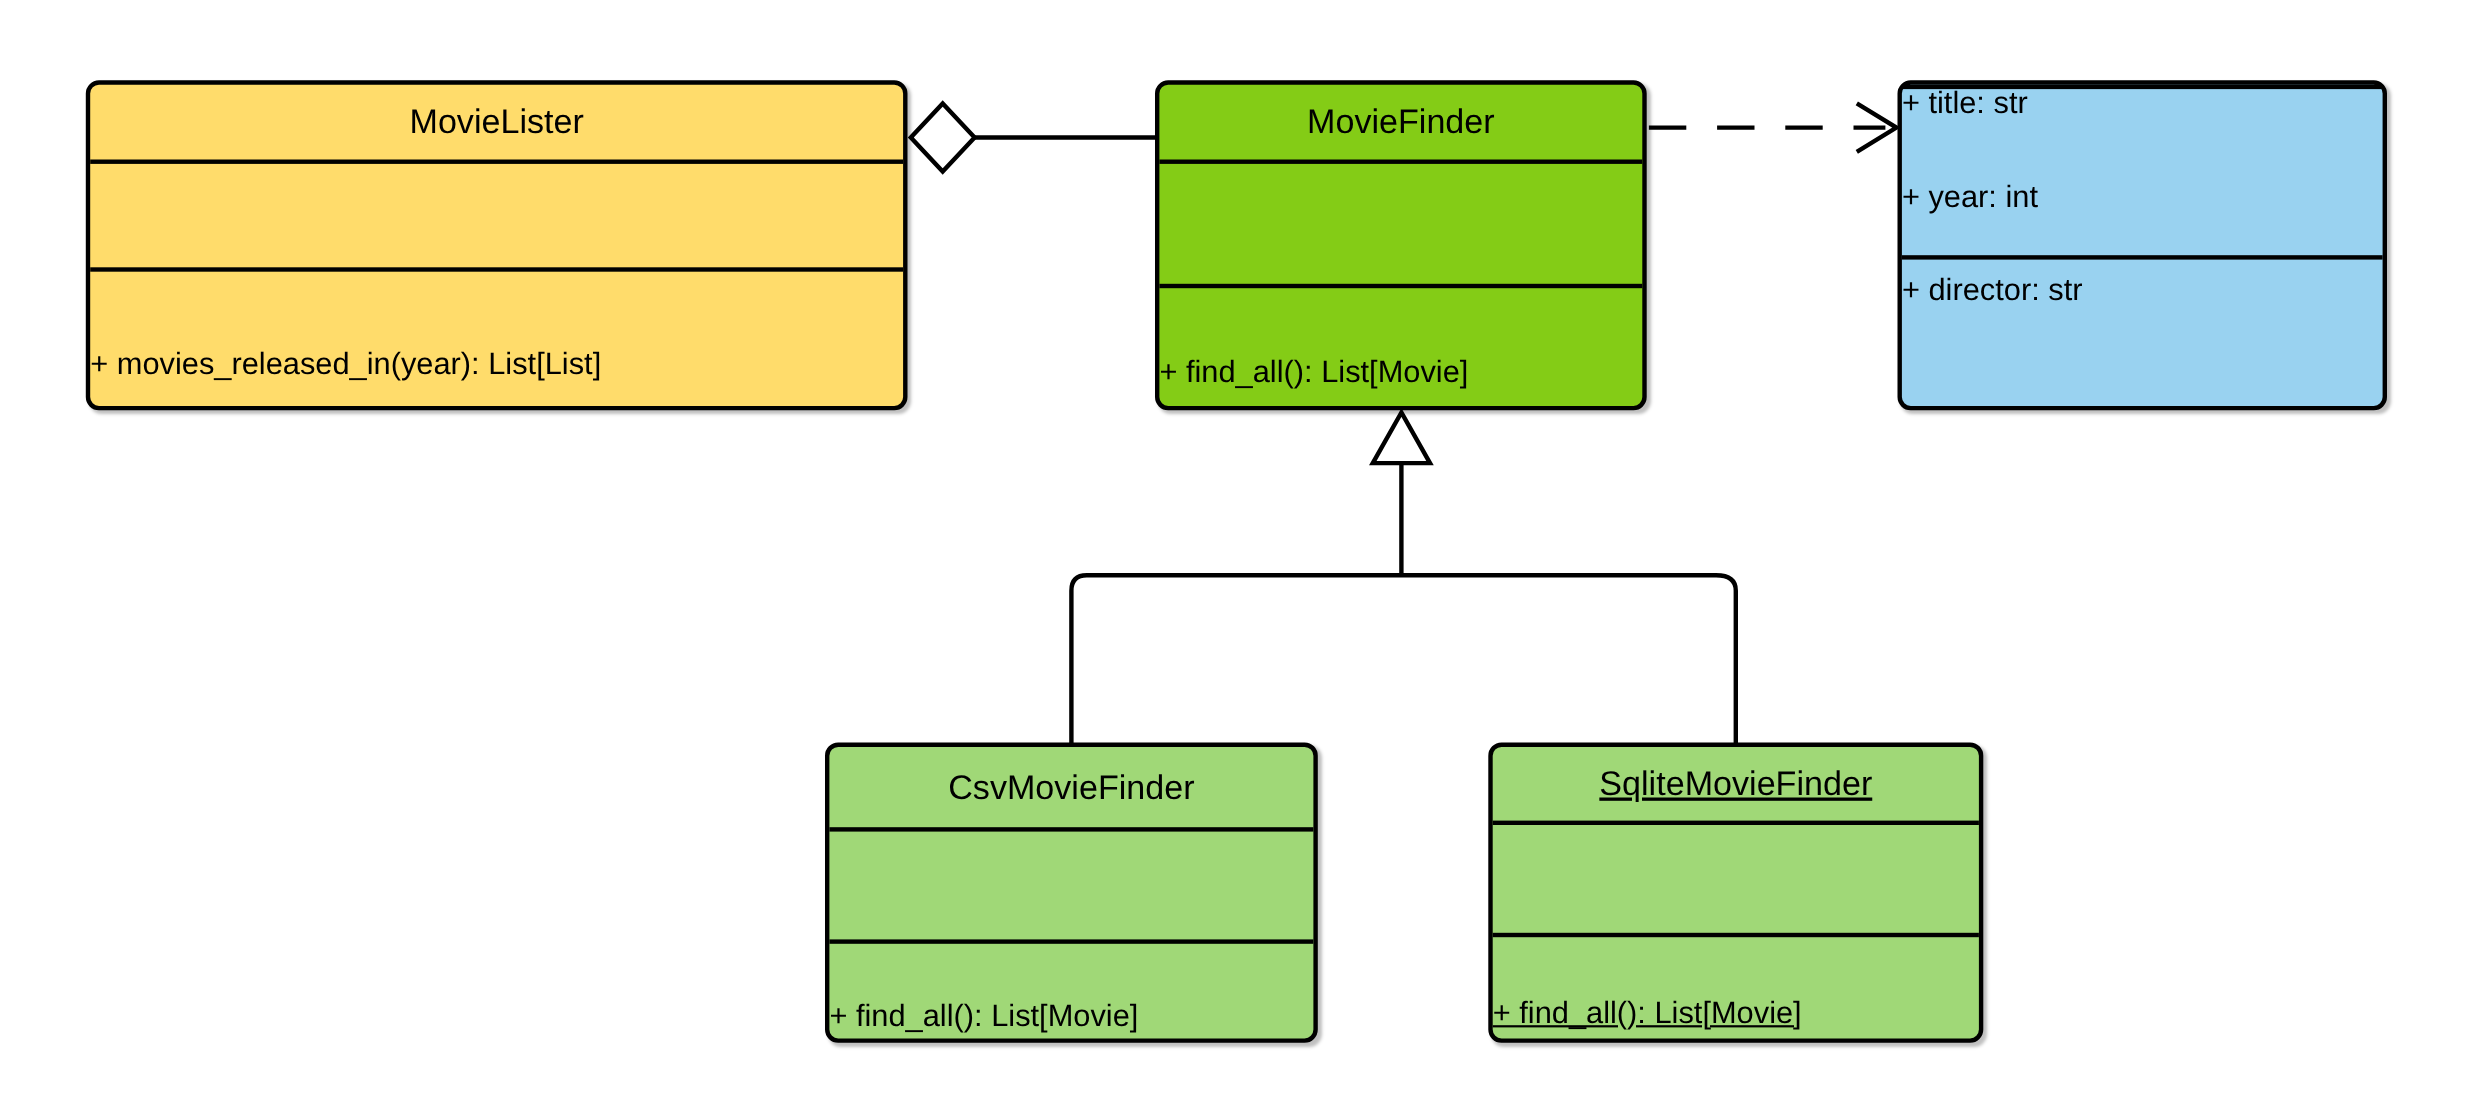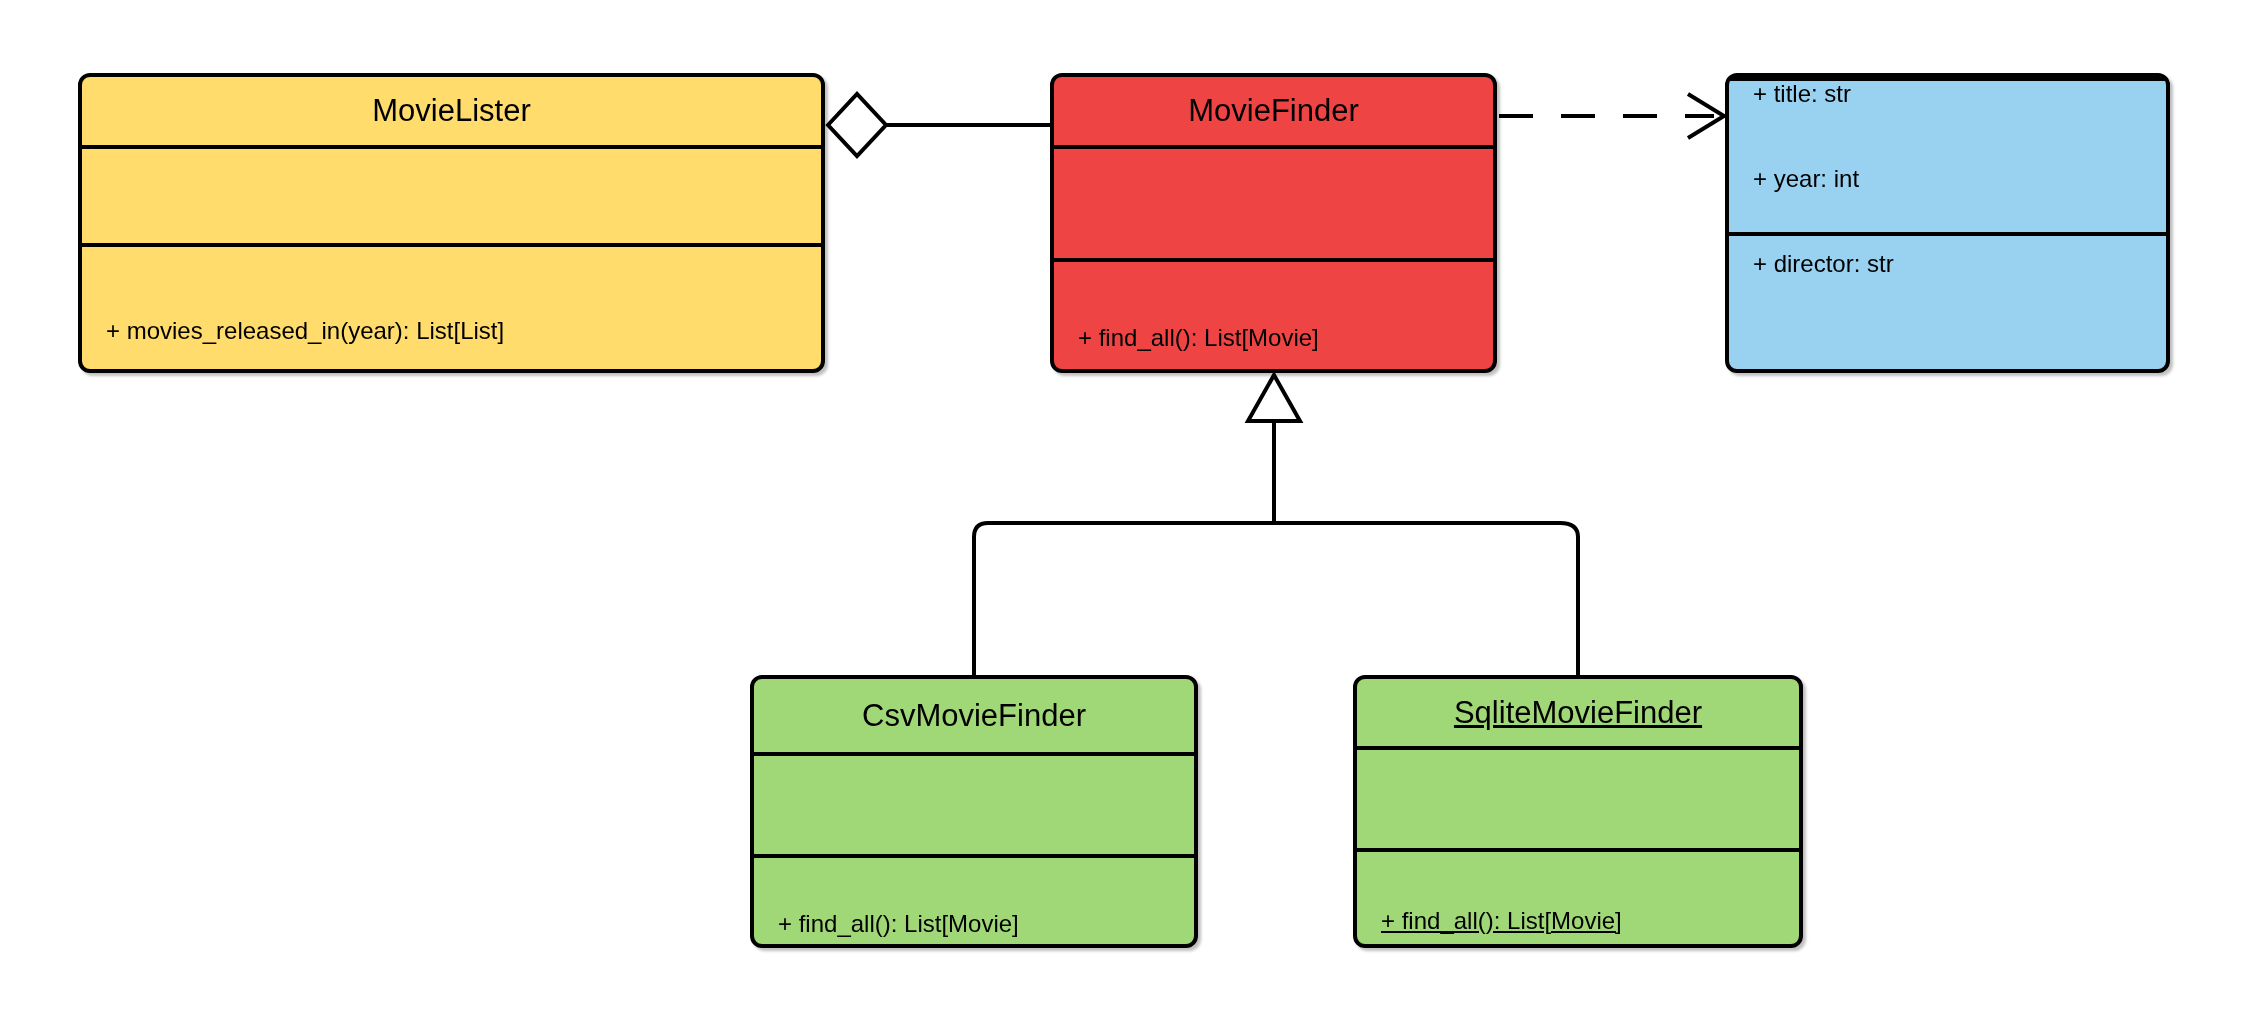--- a/index.html
+++ b/index.html
@@ -54,23 +54,22 @@
   }
   .c-attrs, .c-methods {
     border-top: 4px solid var(--stroke);
     display: flex;
     flex-direction: column;
     justify-content: center;
     flex: 0 0 auto;
   }
   .c-methods { flex: 1 1 auto; }
   .member {
-    font-size: 24px;
+    font-size: 28px;
     line-height: 41px;
-    padding-left: 24px;
     white-space: nowrap;
     margin-top: 44px;
   }
 </style>
 </head>
 <body>
 
 <div id="canvas">
 
   <svg id="connectors" viewBox="0 0 2250 1011">
@@ -95,21 +94,21 @@
   <div class="uml-class" style="left: 78px; top: 73px; width: 747px; height: 300px; background-color: rgb(255, 220, 107);">
     <div class="compartment c-title" style="height:68px;">
       <span>MovieLister</span>
     </div>
     <div class="compartment c-attrs" style="height:98px;"></div>
     <div class="compartment c-methods">
       <div class="member">+ movies_released_in(year): List[List]</div>
     </div>
   </div>
 
-  <div class="uml-class" style="left: 1050px; top: 73px; width: 447px; height: 300px; background-color: #ef4444; align-items: flex-end;">
+  <div class="uml-class" style="left: 1050px; top: 73px; width: 447px; height: 300px; background-color: #84cc16; align-items: flex-end;">
     <div class="compartment c-title" style="height:68px;">
       <span>MovieFinder</span>
     </div>
     <div class="compartment c-attrs" style="height:113px;"></div>
     <div class="compartment c-methods">
       <div class="member">+ find_all(): List[Movie]</div>
     </div>
   </div>
 
   <div class="uml-class" style="left: 1725px; top: 73px; width: 445px; height: 300px; background-color: rgb(153, 210, 240);">

